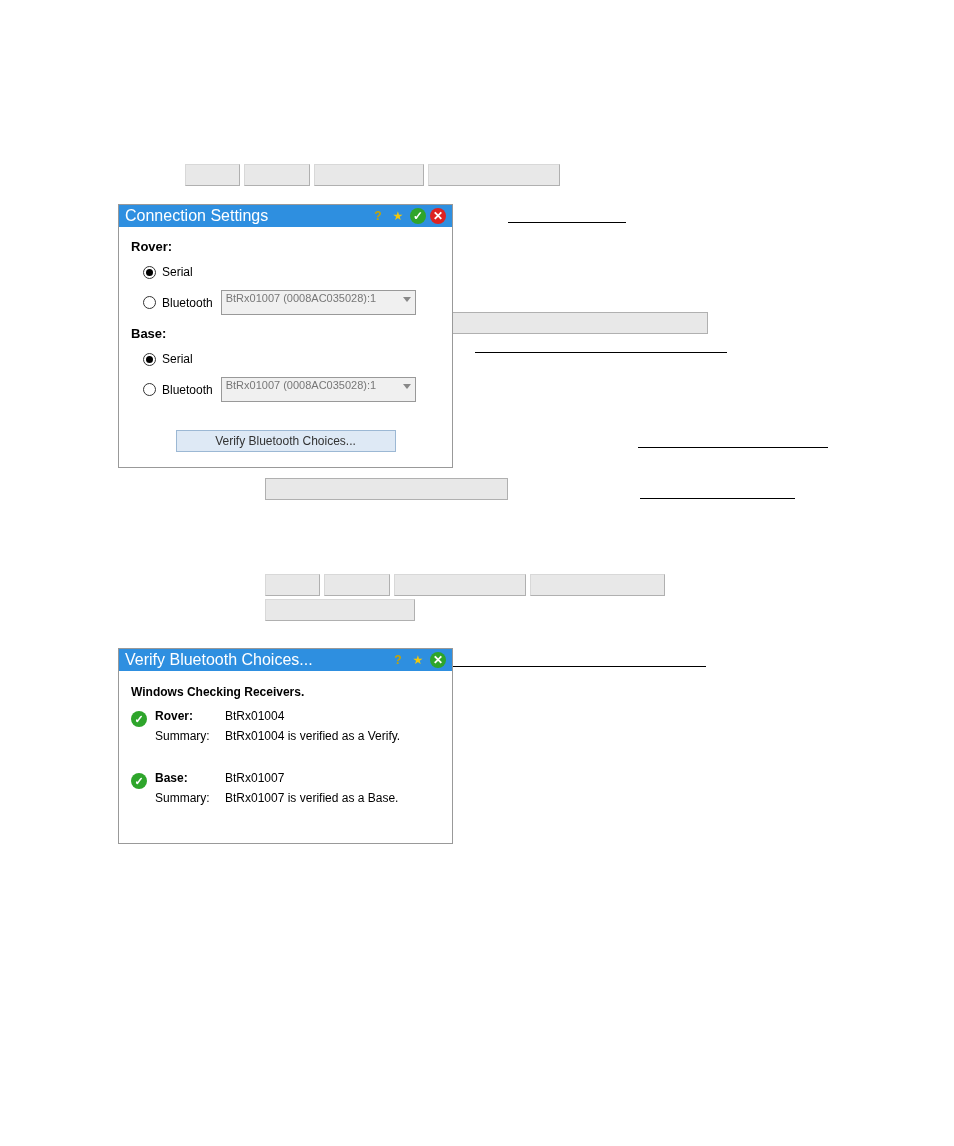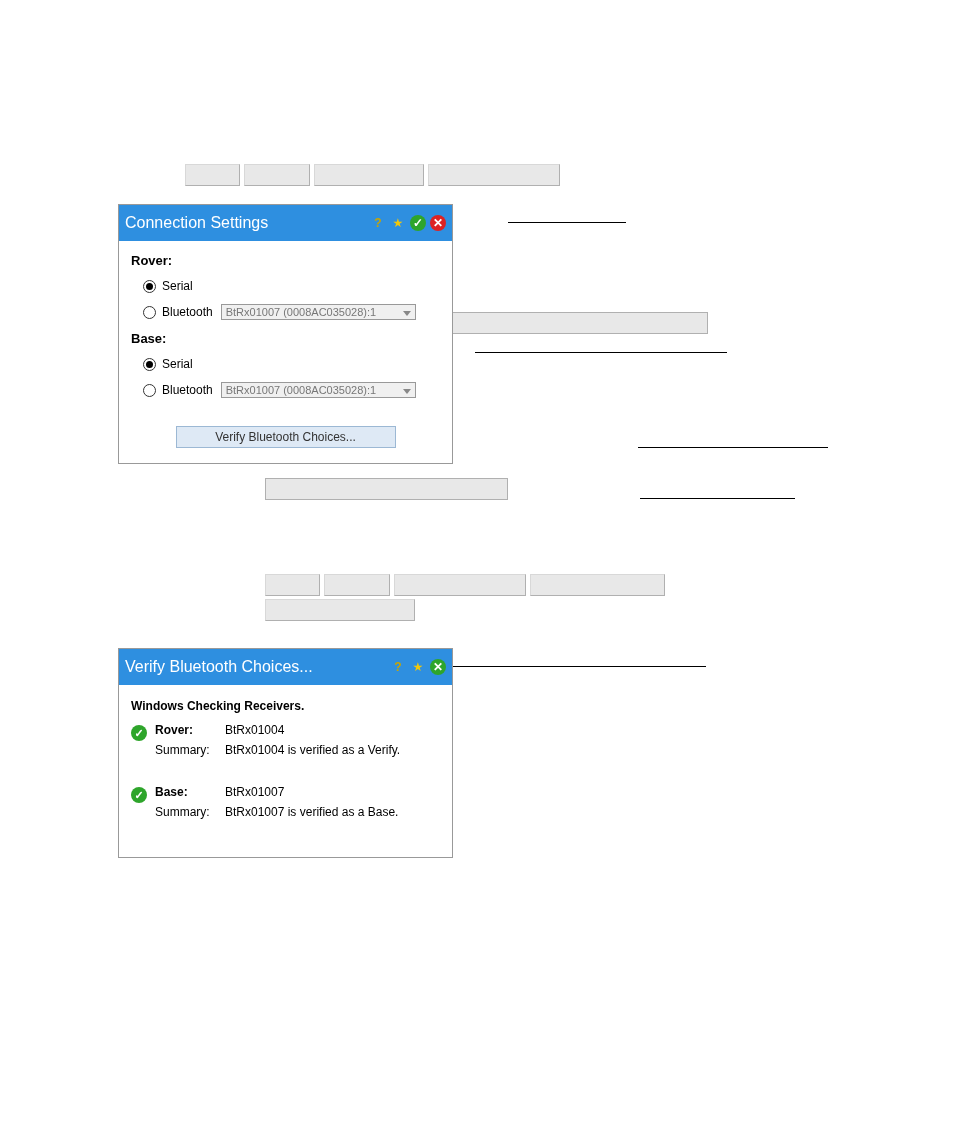--- a/index.html
+++ b/index.html
@@ -36,21 +36,21 @@
     position: absolute;
     border: 1px solid #999;
     background: #fff;
     width: 335px;
   }
   .dialog-title {
     background: #2e8fe0;
     color: #fff;
     font-size: 16px;
     padding: 2px 6px;
-    height: 36px;
+    height: 22px;
     display: flex;
     align-items: center;
     justify-content: space-between;
   }
   .title-text { flex: 1; }
   .title-icons { display:flex; gap:4px; align-items:center; }
   .title-icons span {
     width:16px; height:16px;
     display:inline-flex;align-items:center;justify-content:center;
     font-size:12px;
@@ -85,21 +85,21 @@
     margin-right:6px;display:inline-flex;align-items:center;justify-content:center;
   }
   .radio.checked::after{
     content:'';width:7px;height:7px;border-radius:50%;background:#000;
   }
   .drop {
     border:1px solid #999;
     background:#f0f0f0;
     color:#777;
     font-size:11px;
-    padding:1px 16px 1px 4px;
+    padding:1px 16px 10px 4px;
     width:195px;
     margin-left:8px;
     position:relative;
   }
   .drop::after{
     content:'';position:absolute;right:4px;top:6px;
     border-left:4px solid transparent;border-right:4px solid transparent;
     border-top:5px solid #888;
   }
   .light-btn{

